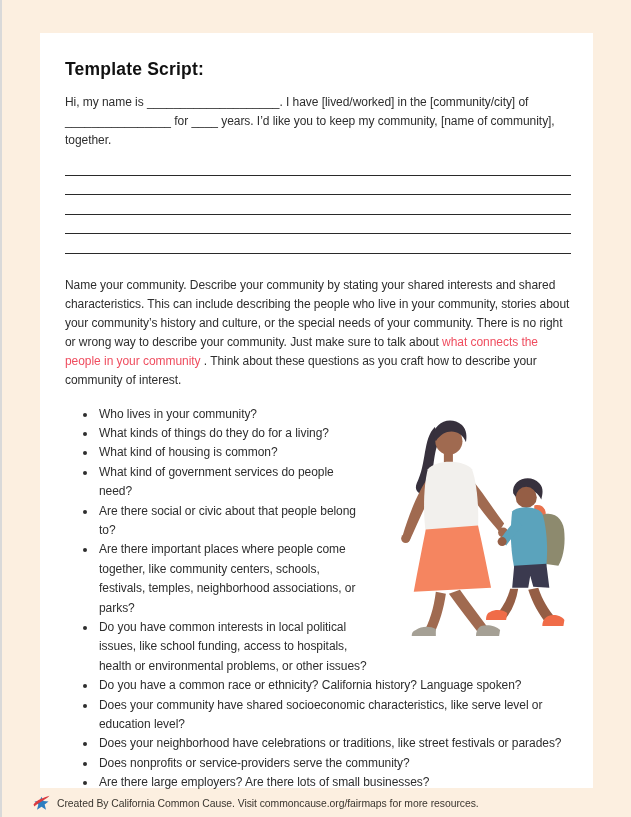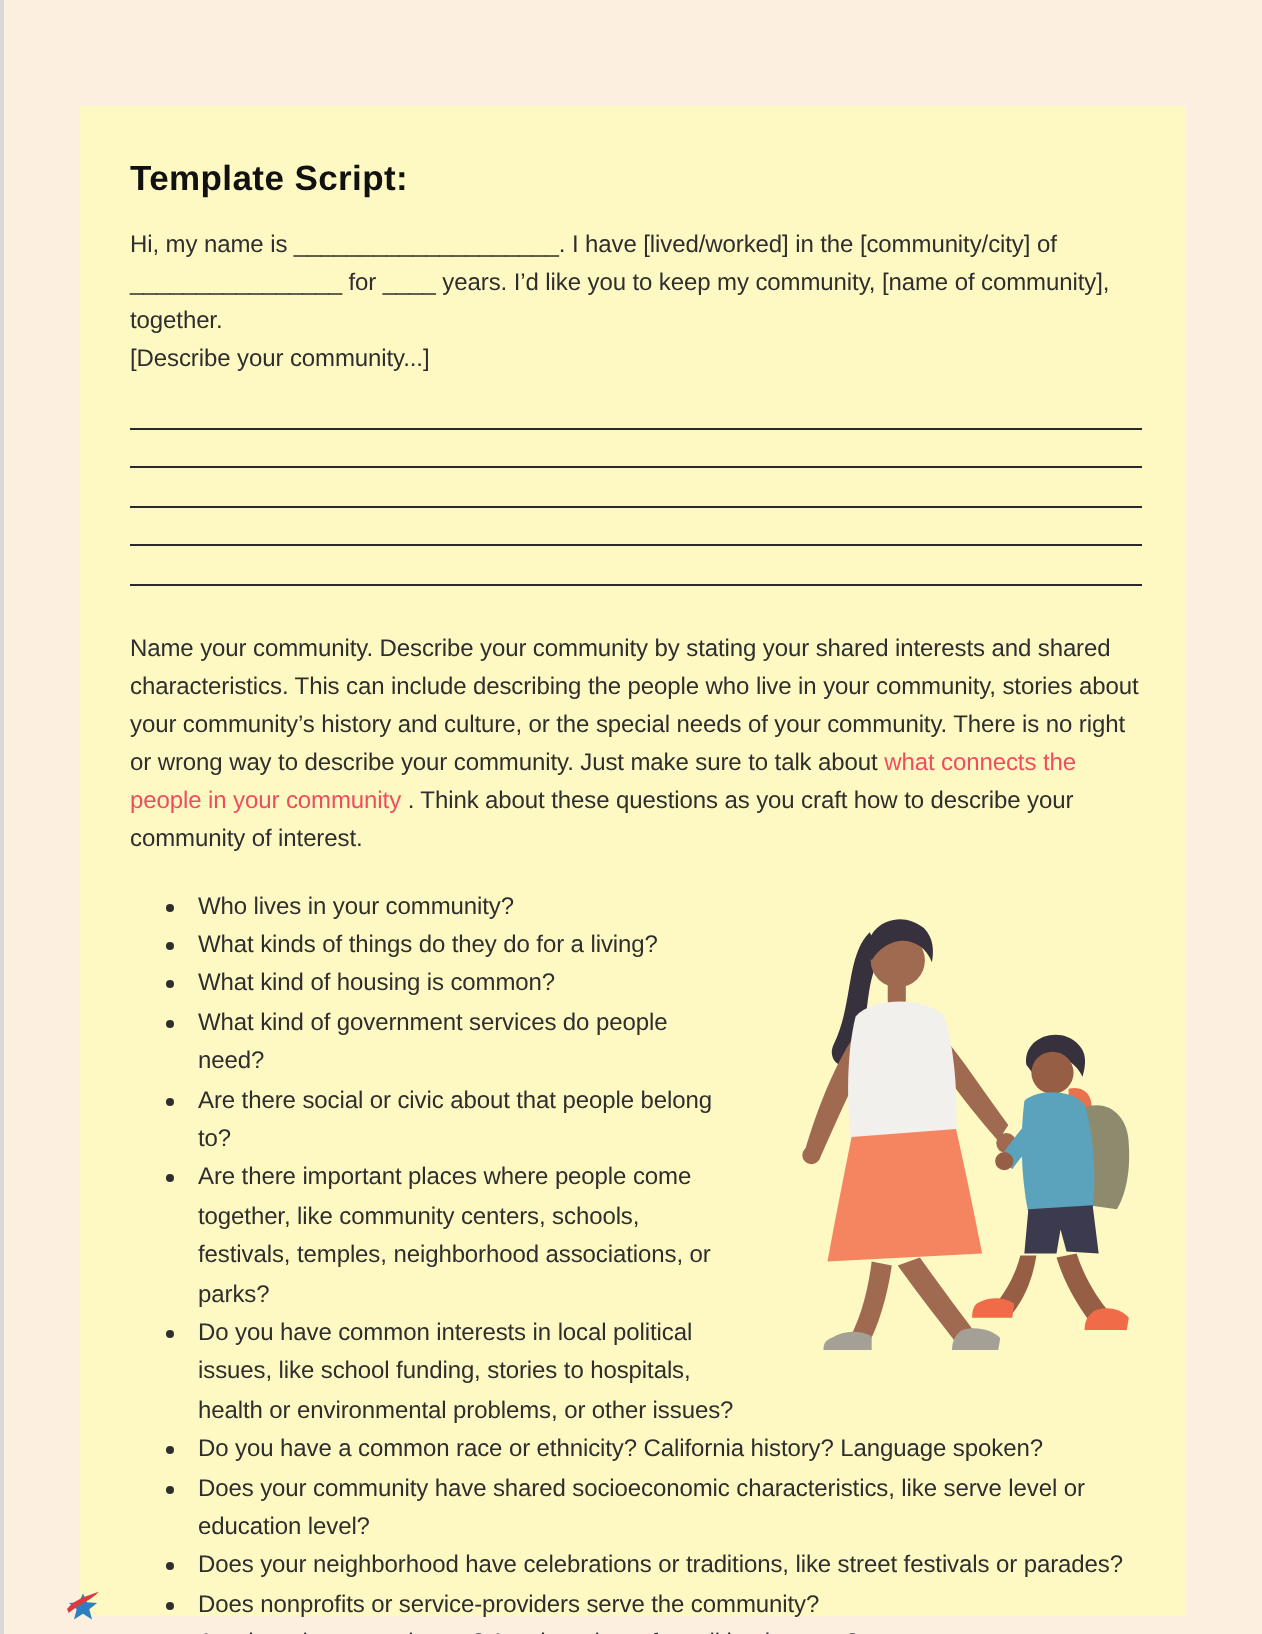--- a/index.html
+++ b/index.html
@@ -6,22 +6,21 @@
   body{
     width:631px;height:817px;position:relative;overflow:hidden;
     background:#fcefe0;
     font-family:"Liberation Sans","DejaVu Sans",sans-serif;
     color:#2e2e2e;
     -webkit-font-smoothing:antialiased;
   }
   .edge-strip{position:absolute;left:0;top:0;width:2px;height:100%;background:#d9d9d9;}
   .page{
     position:absolute;left:40px;top:33px;width:553px;height:755px;
-    background:#fef9c3;
-    margin-top:20px;
+    background:#ffffff;
   }
   .content{position:absolute;left:25px;top:26px;right:22px;}
   .title{
     font-size:17.5px;font-weight:bold;color:#111;
     letter-spacing:.2px;margin:0 0 13px 0;
   }
   .bodytext{font-size:12px;line-height:19px;color:#2e2e2e;letter-spacing:-0.05px;}
   .script-block{margin:0;}
   .write-lines{margin-top:6px;}
   .write-line{height:18.5px;border-bottom:1.3px solid #2a2a2a;}
@@ -42,21 +41,20 @@
 <body>
 
 <div class="edge-strip"></div>
 
 <div class="page">
   <div class="content">
     <h1 class="title">Template Script:</h1>
 
     <div class="bodytext script-block">
       <span>Hi, my name is ____________________. I have [lived/worked] in the [community/city] of ________________ for ____ years.  I’d like you to keep my community, [name of community], together.</span><br>
-      <span>[Describe your community...]</span>
     </div>
 
     <div class="write-lines">
       <div class="write-line"></div>
       <div class="write-line"></div>
       <div class="write-line"></div>
       <div class="write-line"></div>
       <div class="write-line"></div>
     </div>
 
@@ -101,30 +99,31 @@
           </g>
         </svg>
       </div>
       <ul class="questions">
         <li>Who lives in your community?</li>
         <li>What kinds of things do they do for a living?</li>
         <li>What kind of housing is common?</li>
         <li>What kind of government services do people need?</li>
         <li>Are there social or civic about that people belong to?</li>
         <li>Are there important places where people come together, like community centers, schools, festivals, temples, neighborhood associations, or parks?</li>
-        <li>Do you have common interests in local political issues, like school funding, stories to hospitals, health or environmental problems, or other issues?</li>
+        <li>Do you have common interests in local political issues, like school funding, access to hospitals, health or environmental problems, or other issues?</li>
         <li>Do you have a common race or ethnicity? California history? Language spoken?</li>
         <li>Does your community have shared socioeconomic characteristics, like serve level or education level?</li>
         <li>Does your neighborhood have celebrations or traditions, like street festivals or parades?</li>
         <li>Does nonprofits or service-providers serve the community?</li>
         <li>Are there large employers? Are there lots of small businesses?</li>
 
       </ul>
     </div>
   </div>
 </div>
 
 <div class="footer">
   <svg class="logo" viewBox="0 0 20 20" xmlns="http://www.w3.org/2000/svg">
     <path d="M10,2 L12.4,7.2 L18.3,7.6 L13.7,11.3 L15.3,17.3 L10,13.9 L4.7,17.3 L6.3,11.3 L1.7,7.6 L7.6,7.2 Z" fill="#2e7ec0"></path>
     <path d="M0.6,11.2 C5,5.4 12,3.6 19.4,1 C14,6.6 7,8.6 1.6,13.6 Z" fill="#da3b40"></path>
   </svg>
+  <span class="footer-text">Created By California Common Cause. Visit commoncause.org/fairmaps for more resources.</span>
 </div>
 
 </body></html>

